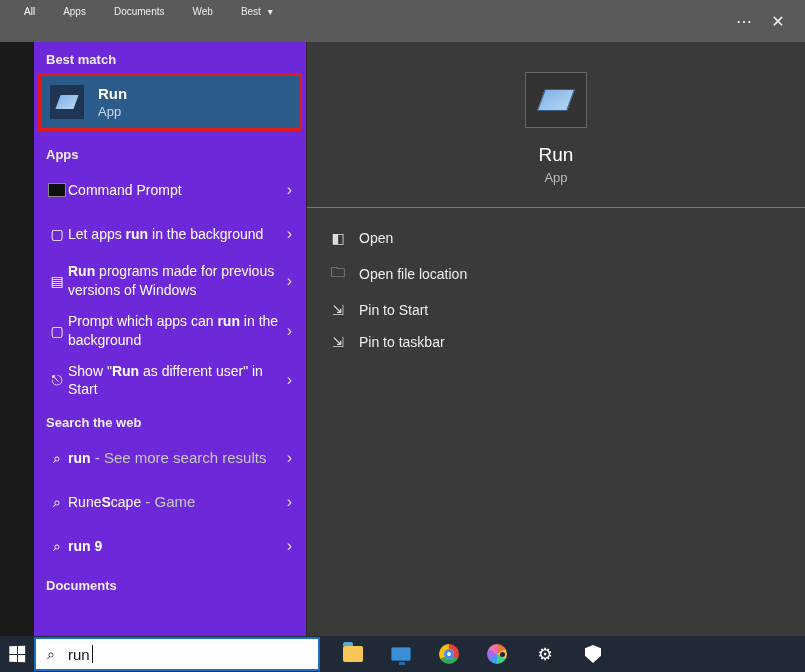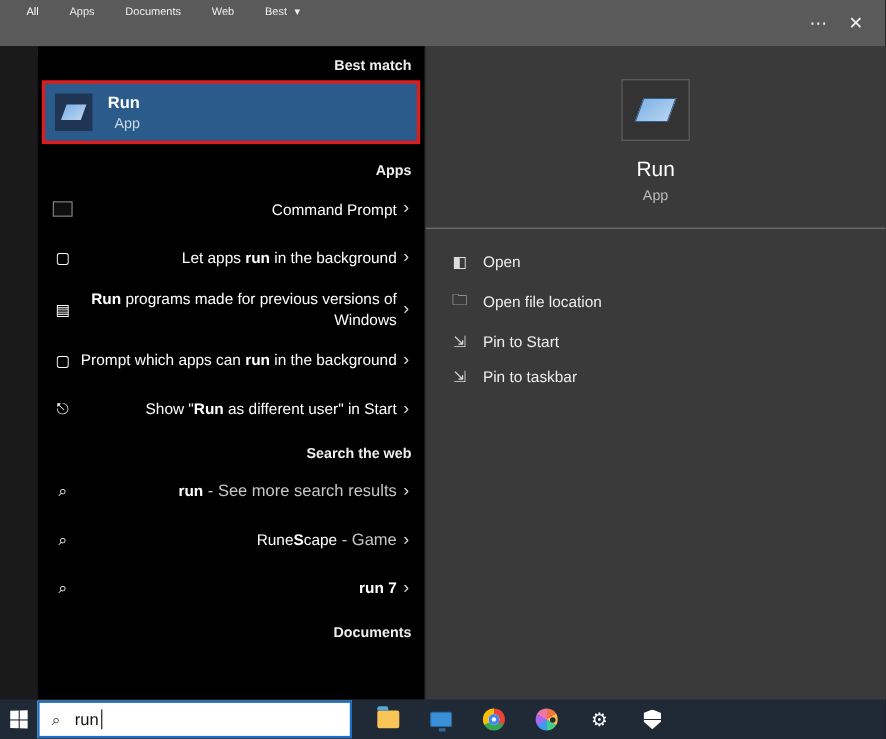--- a/index.html
+++ b/index.html
@@ -32,25 +32,24 @@
 
 .body-area {
   position: absolute;
   top: 42px; left: 34px; right: 0; bottom: 36px;
   display: flex;
   background: #4a4a4a;
 }
 
 
 .results {
-  width: 352px;
-  background: #000000;
+  width: 272px;
+  background: #6d28d9;
   overflow: hidden;
   position: relative;
-  text-align: right;
 }
 .section-label {
   font-size: 13px;
   font-weight: 600;
   color: #eee;
   padding: 10px 12px 6px 12px;
 }
 
 .result-row {
   display: flex;
@@ -348,21 +347,21 @@
       <div class="ico ico-search">⌕</div>
       <div class="txt">
         <span>Run</span><span>e</span><span class="bold">S</span><span>cape</span><span class="sub"> - Game</span>
       </div>
       <div class="chev">›</div>
     </div>
 
     <div class="result-row">
       <div class="ico ico-search">⌕</div>
       <div class="txt">
-        <span class="bold">run 7</span>
+        <span class="bold">run 9</span>
       </div>
       <div class="chev">›</div>
     </div>
 
     <div class="section-label">Documents</div>
 
     <div class="result-row">
       <div class="ico"></div>
 
     </div>

